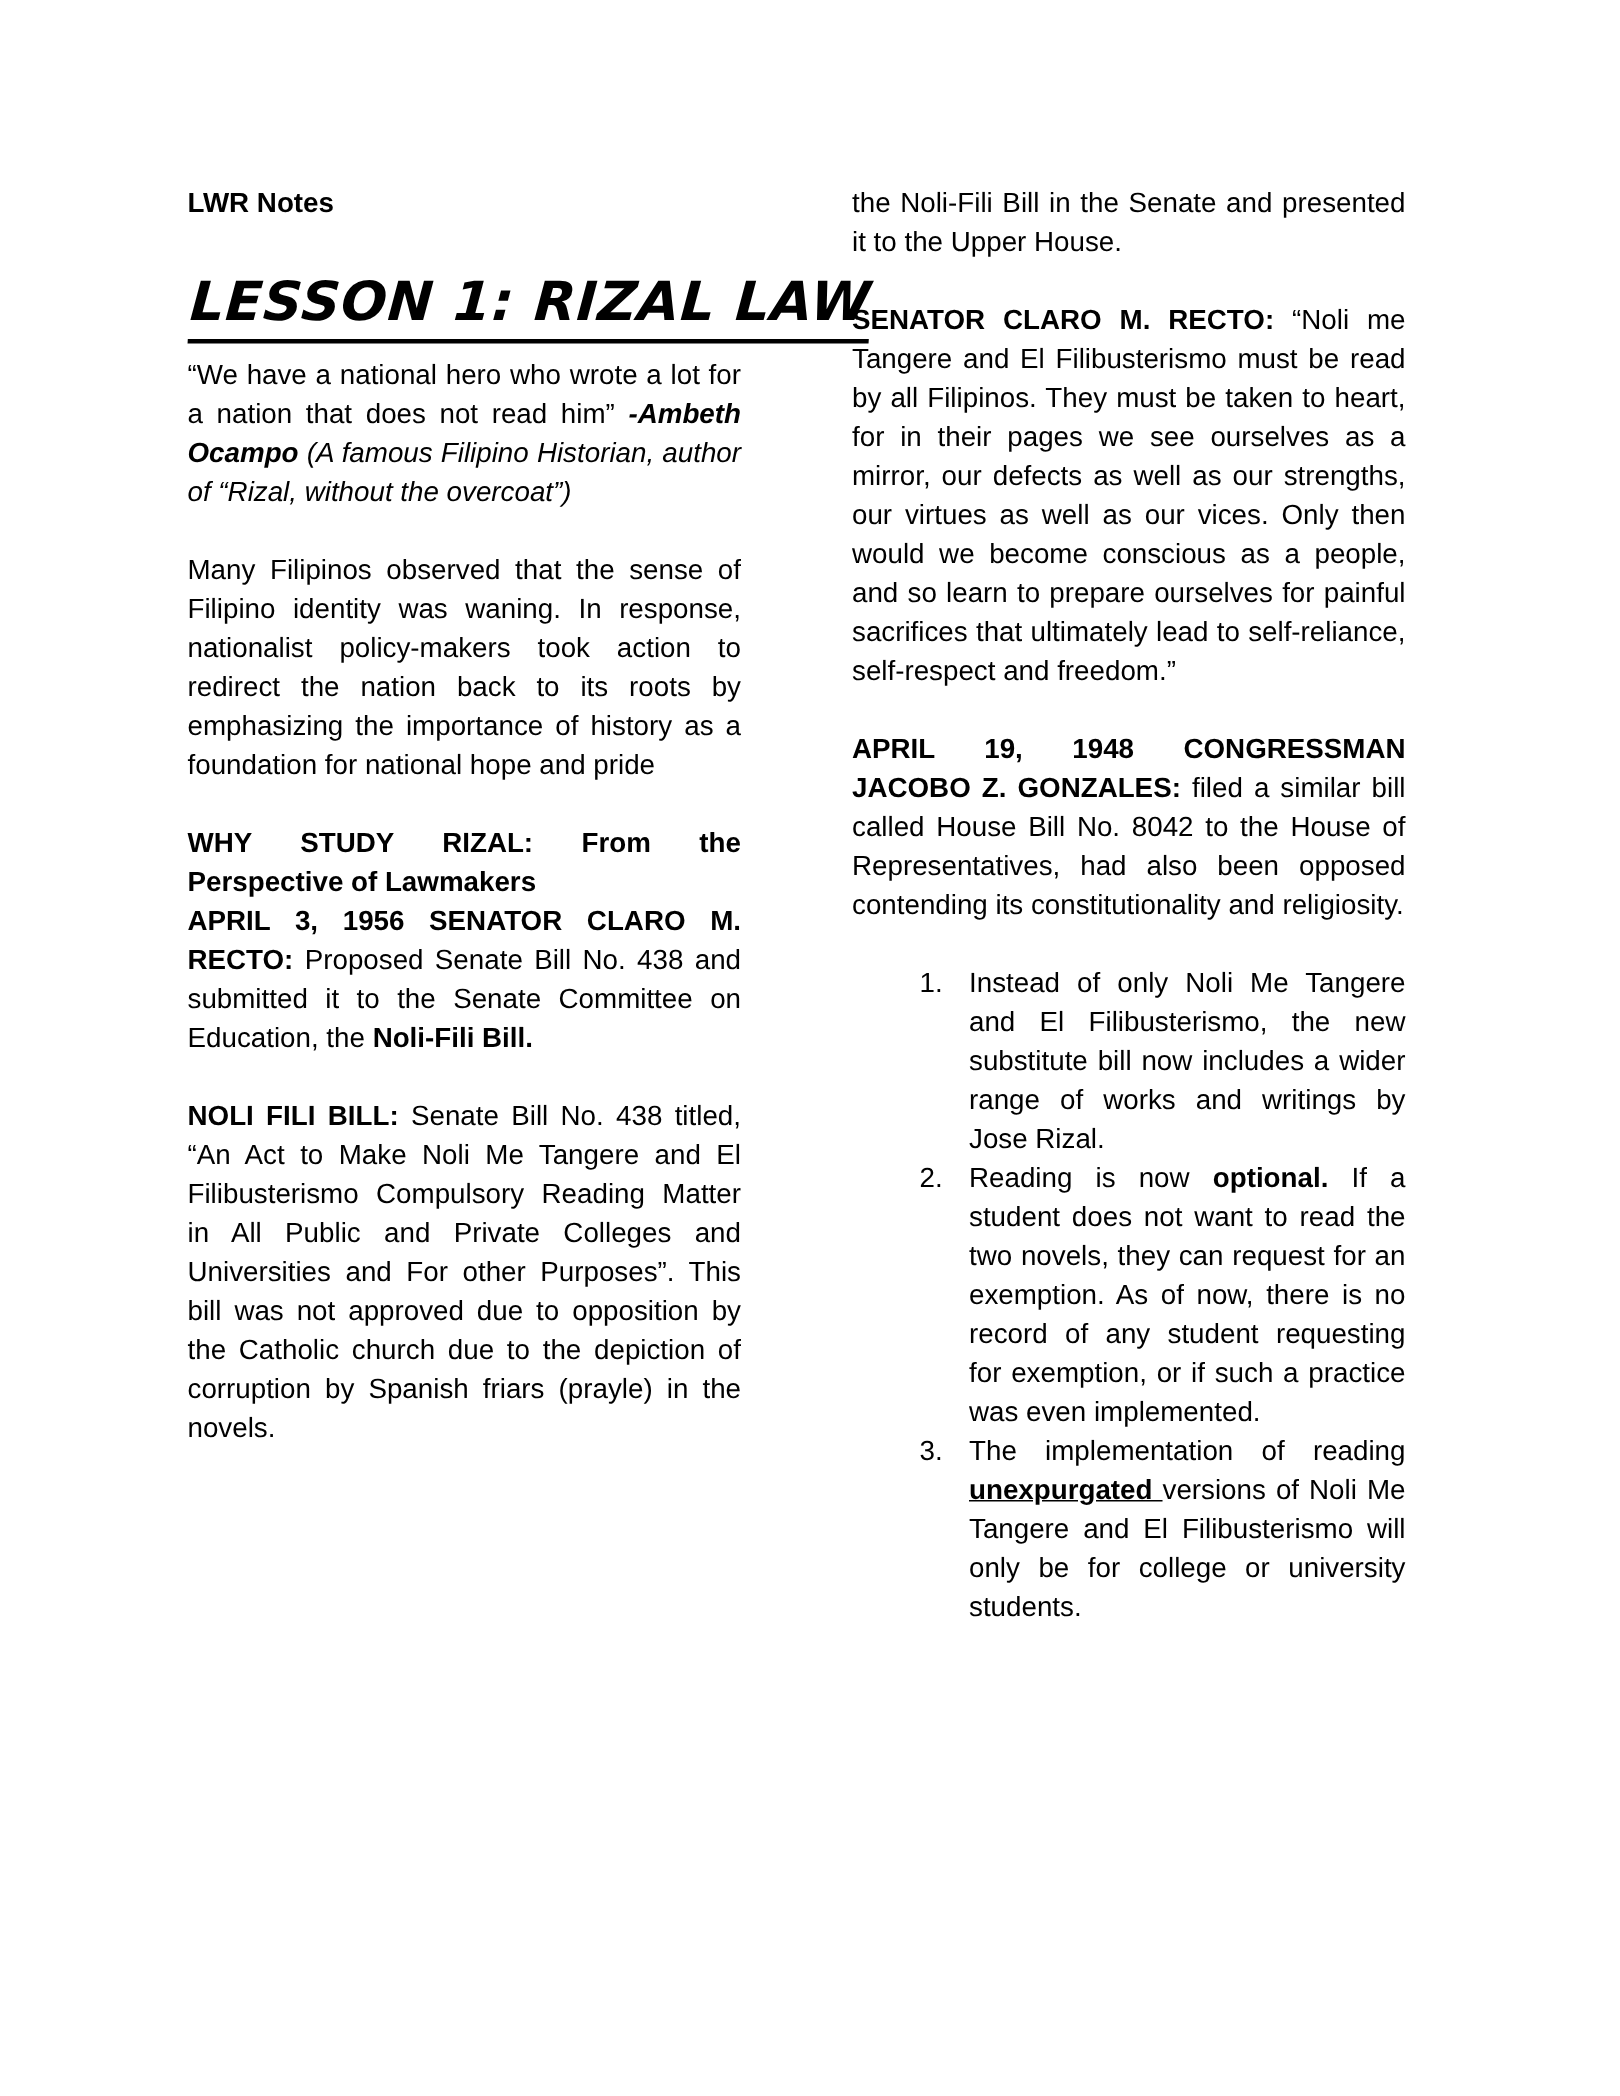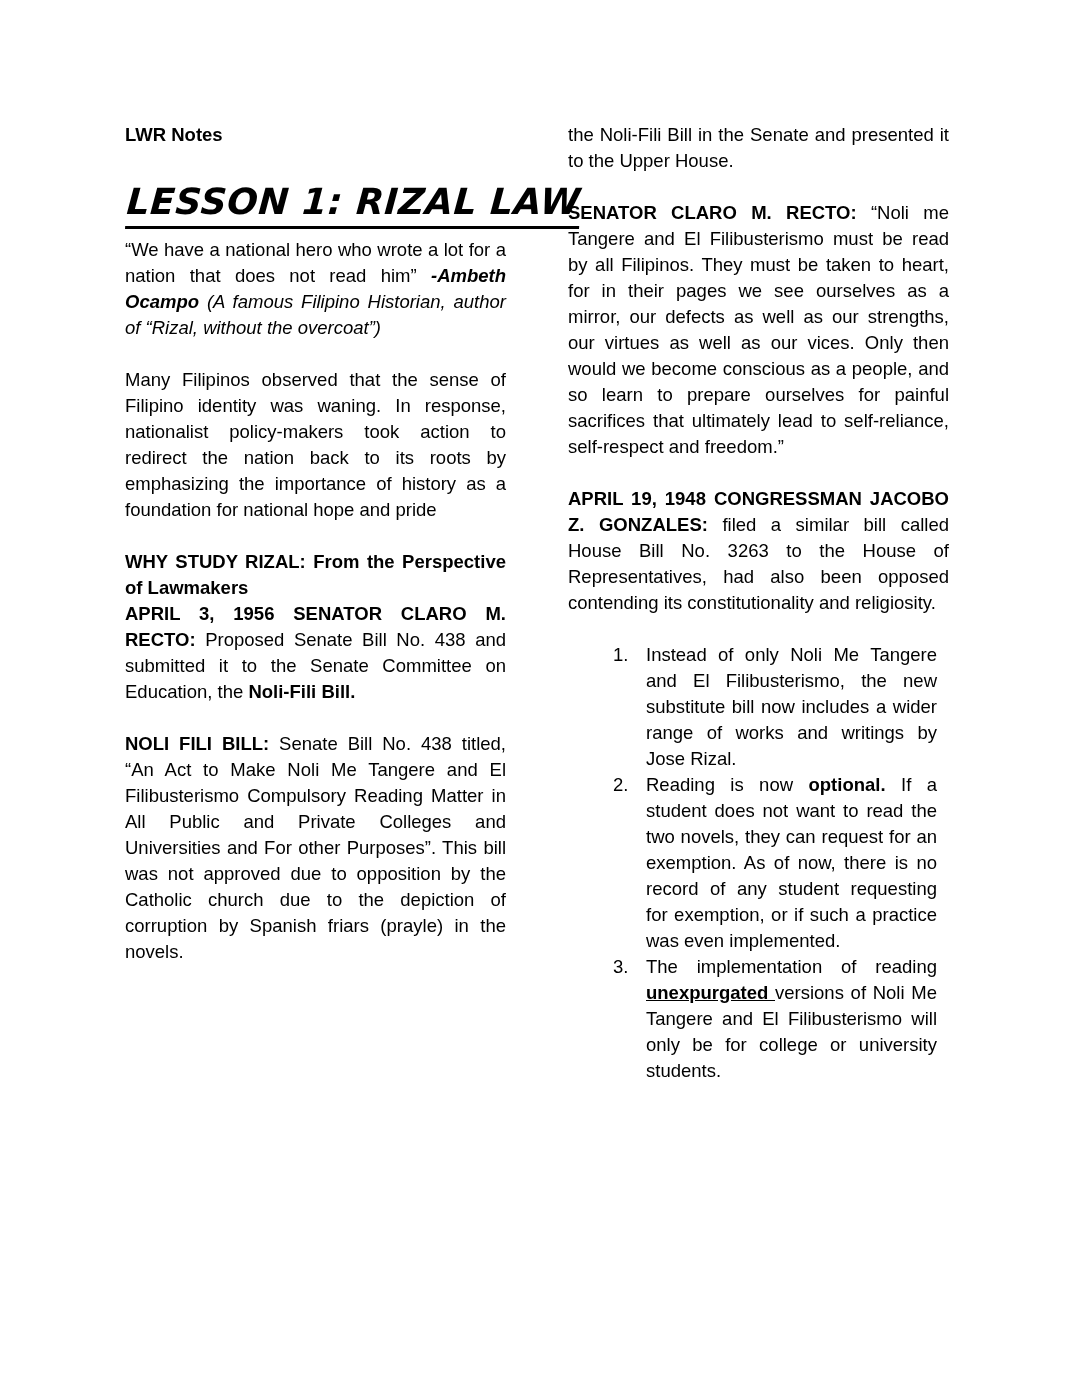--- a/index.html
+++ b/index.html
@@ -40,21 +40,21 @@
 
   .col {
     width: 385px;
     flex: 0 0 385px;
   }
 
   p.block {
     font-size: 18.5px;
     line-height: 26px;
     text-align: justify;
-    margin: 0 4px 26px 0;
+    margin: 0 16px 26px 0;
   }
   p.block.tight { margin-bottom: 0; }
 
   .b { font-weight: bold; }
   .i { font-style: italic; }
   .bi { font-weight: bold; font-style: italic; }
   .bu { font-weight: bold; text-decoration: underline; }
 
   .doc-label {
     font-size: 18.5px;
@@ -134,21 +134,21 @@
 
 
     </div>
 
     <div class="col">
 
       <p class="block">the Noli-Fili Bill in the Senate and presented it to the Upper House.</p>
 
       <p class="block"><span class="b">SENATOR CLARO M. RECTO:</span><span> “Noli me Tangere and El Filibusterismo must be read by all Filipinos. They must be taken to heart, for in their pages we see ourselves as a mirror, our defects as well as our strengths, our virtues as well as our vices. Only then would we become conscious as a people, and so learn to prepare ourselves for painful sacrifices that ultimately lead to self-reliance, self-respect and freedom.”</span></p>
 
-      <p class="block"><span class="b">APRIL 19, 1948 CONGRESSMAN JACOBO Z. GONZALES:</span><span> filed a similar bill called House Bill No. 3263 to the House of Representatives, had also been opposed contending its constitutionality and religiosity.</span></p>
+      <p class="block"><span class="b">APRIL 19, 1948 CONGRESSMAN JACOBO Z. GONZALES:</span><span> filed a similar bill called House Bill No. 8042 to the House of Representatives, had also been opposed contending its constitutionality and religiosity.</span></p>
 
 
       <ol class="numlist">
         <li>
             <span class="para"><span>Instead of only Noli Me Tangere and El Filibusterismo, the new substitute bill now includes a wider range of works and writings by Jose Rizal.</span><span class="bu"></span><span></span></span>
           </li>
         <li>
             <span class="para"><span>Reading is now </span><span class="b">optional.</span><span> If a student does not want to read the two novels, they can request for an exemption. As of now, there is no record of any student requesting for exemption, or if such a practice was even implemented.</span></span>
           </li>
         <li>

